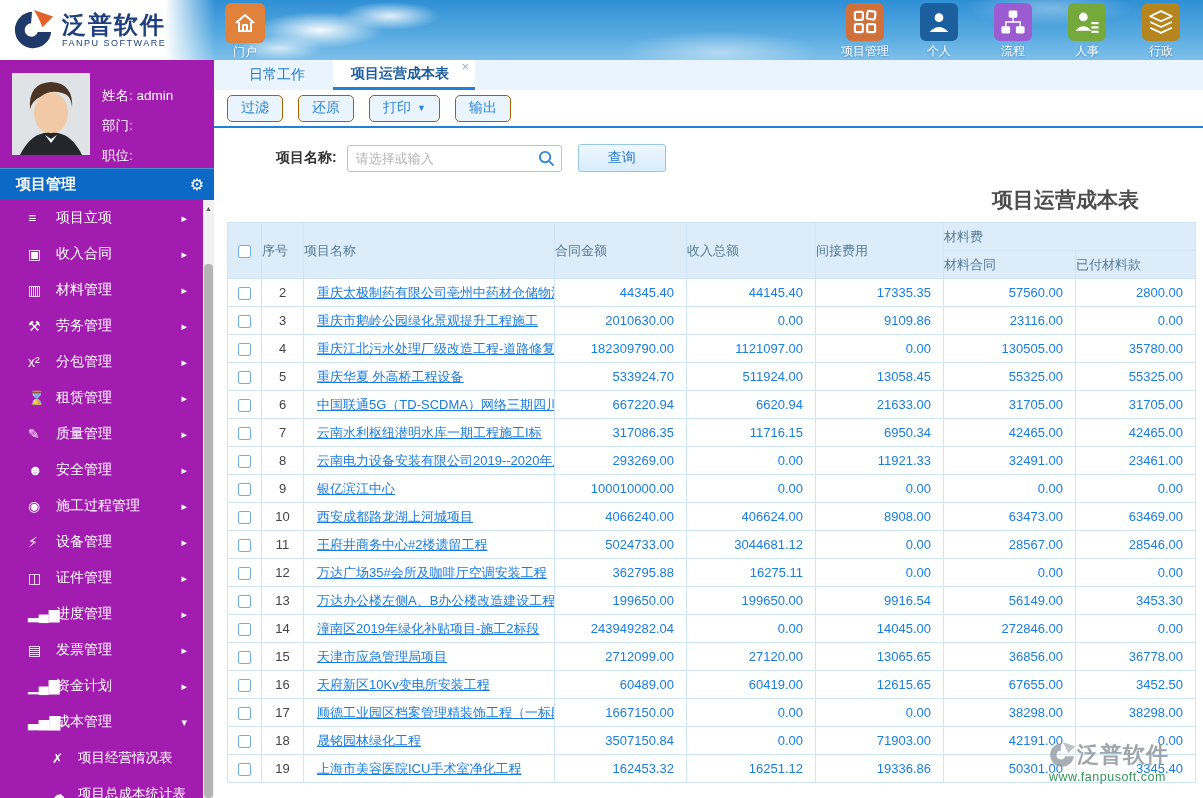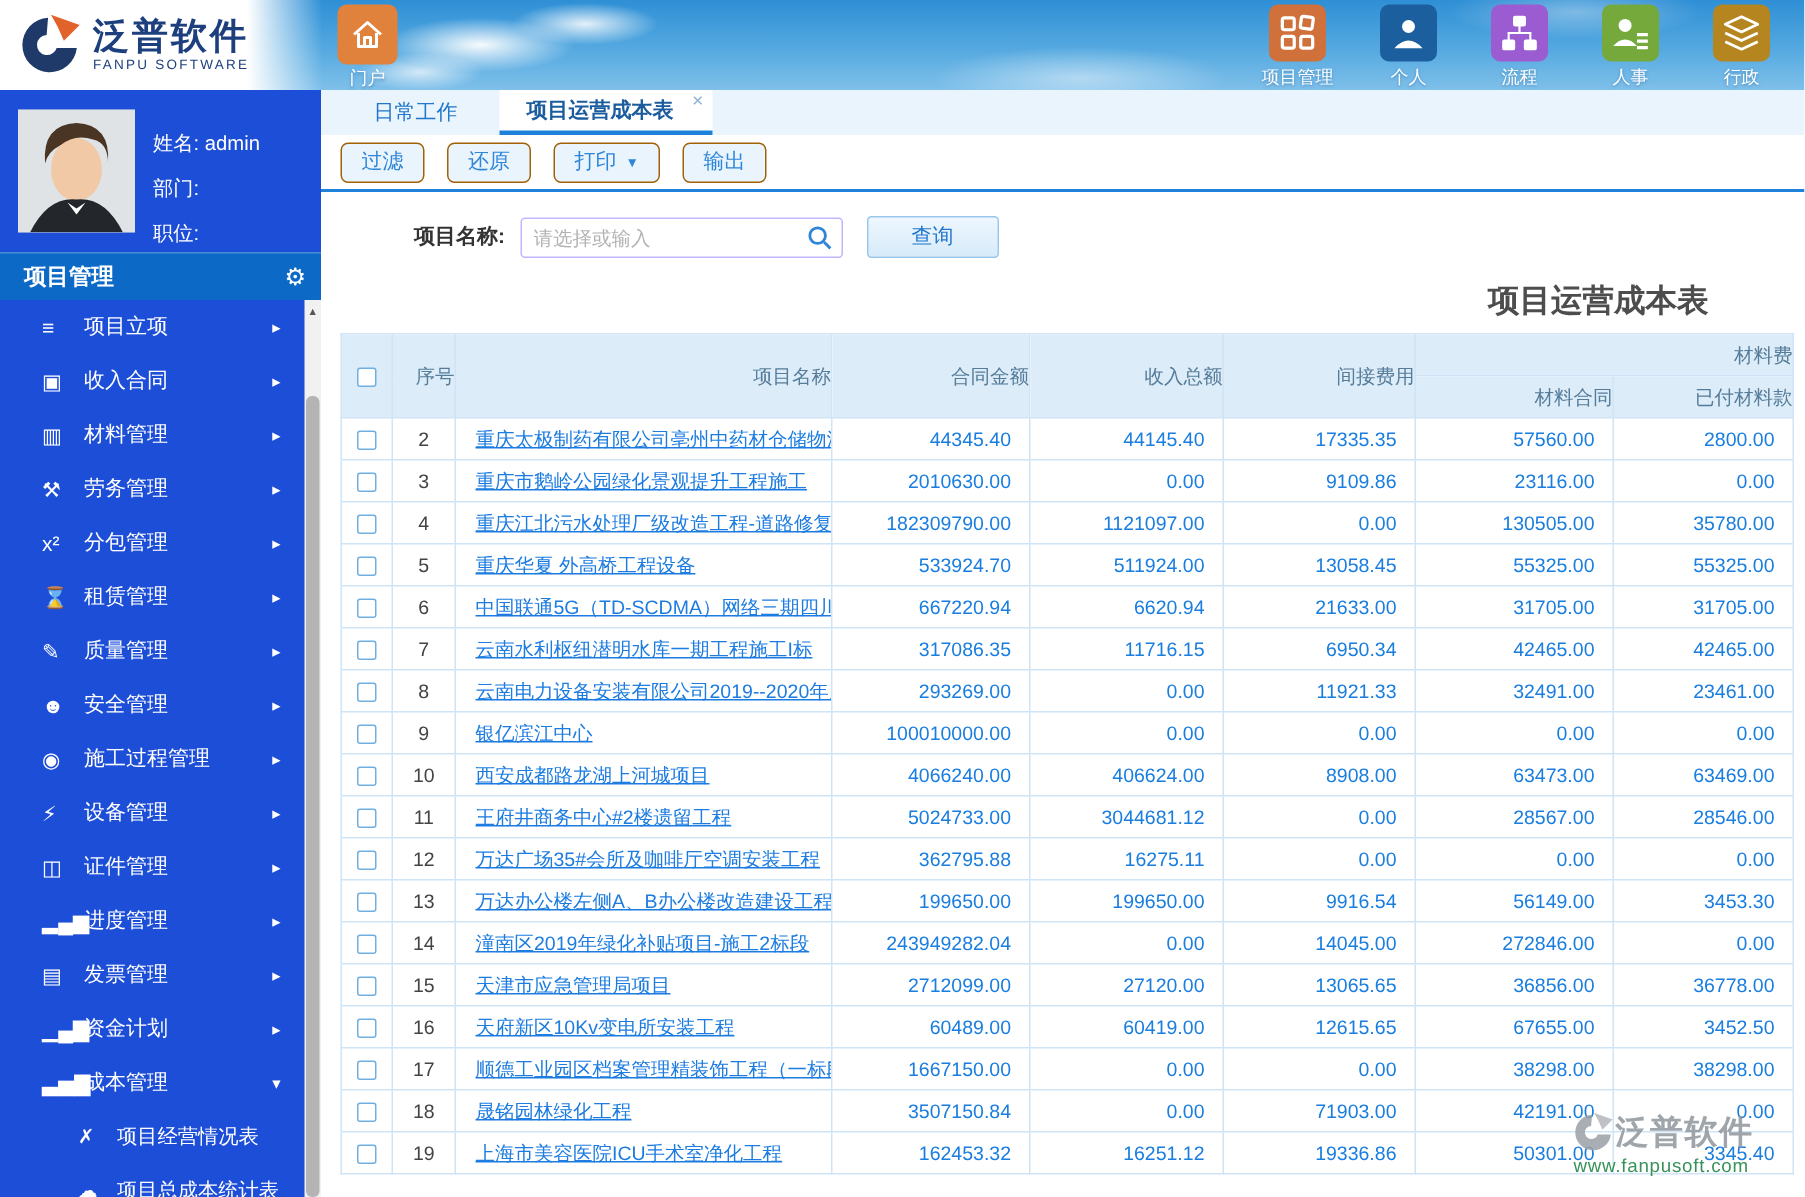--- a/index.html
+++ b/index.html
@@ -27,21 +27,21 @@
   .portal-tile { width:40px; height:40px; margin:0 auto; background:#e0813c; border-radius:6px;
     display:flex; align-items:center; justify-content:center; }
   .portal-label { font-size:12px; color:#fff; margin-top:1px; text-shadow:0 1px 2px rgba(0,60,120,.4); }
   .apps { position:absolute; right:14px; top:3px; display:flex; gap:18px; }
   .app-item { width:56px; text-align:center; cursor:pointer; }
   .app-tile { width:38px; height:38px; margin:0 auto; border-radius:6px;
     display:flex; align-items:center; justify-content:center; }
   .app-label { font-size:12px; color:#fff; margin-top:2px; text-shadow:0 1px 2px rgba(0,60,120,.4); white-space:nowrap; }
 
   
-  .sidebar { position:absolute; left:0; top:60px; width:214px; height:738px; background:#1d4ed8; color:#fff; }
+  .sidebar { position:absolute; left:0; top:60px; width:214px; height:738px; background:#a21caf; color:#fff; }
   .user-block { position:relative; height:108px; padding:13px 0 0 12px; display:flex; }
   .avatar { width:78px; height:82px; flex:0 0 78px; background:#ddd; overflow:hidden; }
   .user-info { margin-left:12px; padding-top:8px; }
   .user-info div { font-size:13.5px; line-height:30px; color:#fff; white-space:nowrap; }
   .section-row { height:32px; display:flex; align-items:center; padding:0 10px 0 16px;
     background:#0c6ac6; border-top:1px solid rgba(255,255,255,.25); font-weight:bold; font-size:15px; }
   .gear { margin-left:auto; font-size:16px; color:#fff; cursor:pointer; }
   .menu { position:absolute; left:0; top:140px; width:203px; height:598px; overflow:hidden; list-style:none; }
   .menu-item { height:36px; display:flex; align-items:center; padding-left:28px; cursor:pointer; }
   .mi-icon { width:28px; font-size:14px; color:#fff; flex:0 0 28px; }
@@ -79,21 +79,21 @@
   .search-input::placeholder { color:#b3b3b3; }
   .search-icon { position:absolute; right:7px; top:5px; width:17px; height:17px; cursor:pointer; }
   .query-btn { margin-left:16px; width:88px; height:28px; background:linear-gradient(#eef7fe,#d7ebfa);
     border:1px solid #97c6ec; border-radius:3px; color:#2277cc; font-size:14px; cursor:pointer; }
   .report-title { position:absolute; left:778px; top:126px; font-size:21px; font-weight:bold; color:#4d4d4d; }
 
   
   .table-wrap { position:absolute; left:13px; top:162px; width:968px; }
   table { border-collapse:collapse; table-layout:fixed; width:968px; }
   th, td { border:1px solid #cfe4f6; font-size:13px; overflow:hidden; }
-  thead th { background:#dcedf9; color:#567c99; font-weight:normal; height:28px; text-align:right; }
+  thead th { background:#dcedf9; color:#567c99; font-weight:normal; height:28px; text-align:left; }
   tbody td { height:28px; background:#fff; }
   td.c-check, th.c-check { text-align:center; }
   .cbx { display:inline-block; width:13px; height:13px; border:1px solid #6fb0e0;
     border-radius:2px; background:#fff; vertical-align:middle; cursor:pointer; }
   td.c-no { text-align:center; color:#444; }
   td.c-name a { display:block; padding-left:13px; color:#1c7ce0; text-decoration:underline;
     white-space:nowrap; overflow:hidden; cursor:pointer; }
   td.c-num { text-align:right; padding-right:12px; color:#1a7ee0; white-space:nowrap; }
 
   

